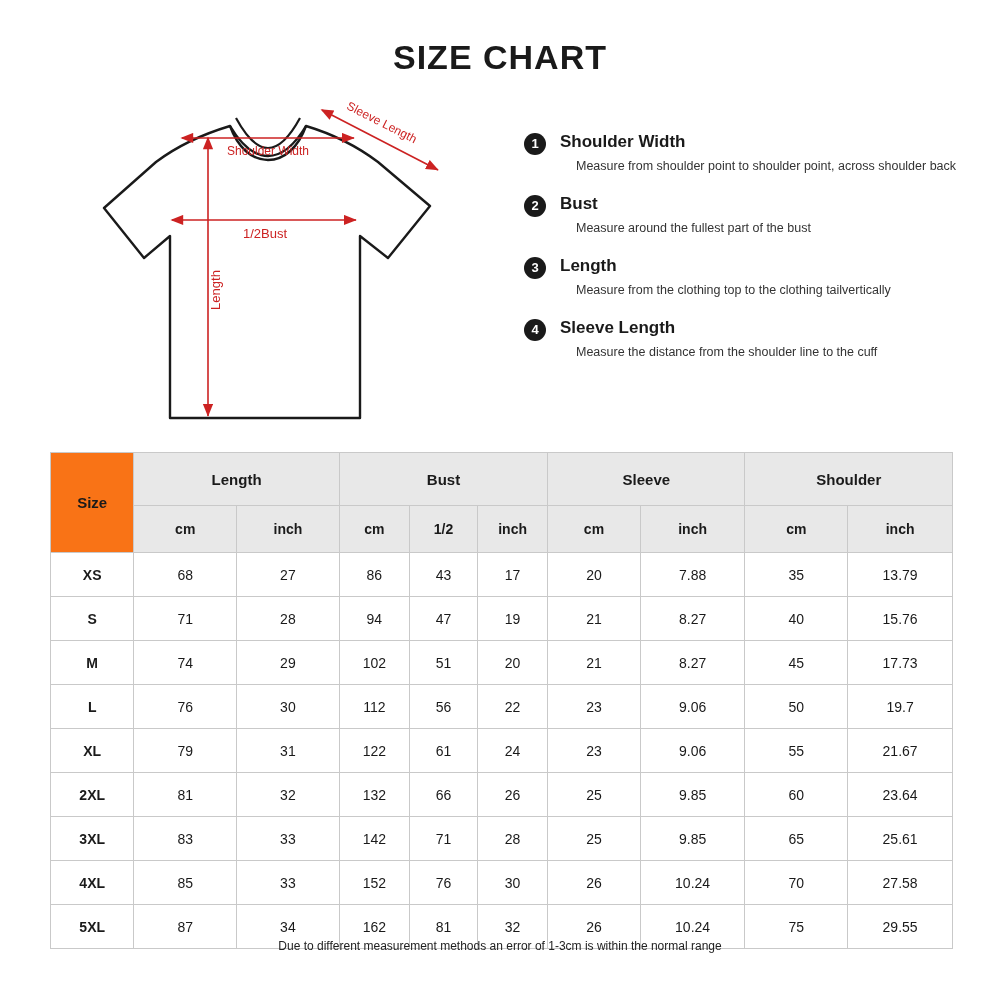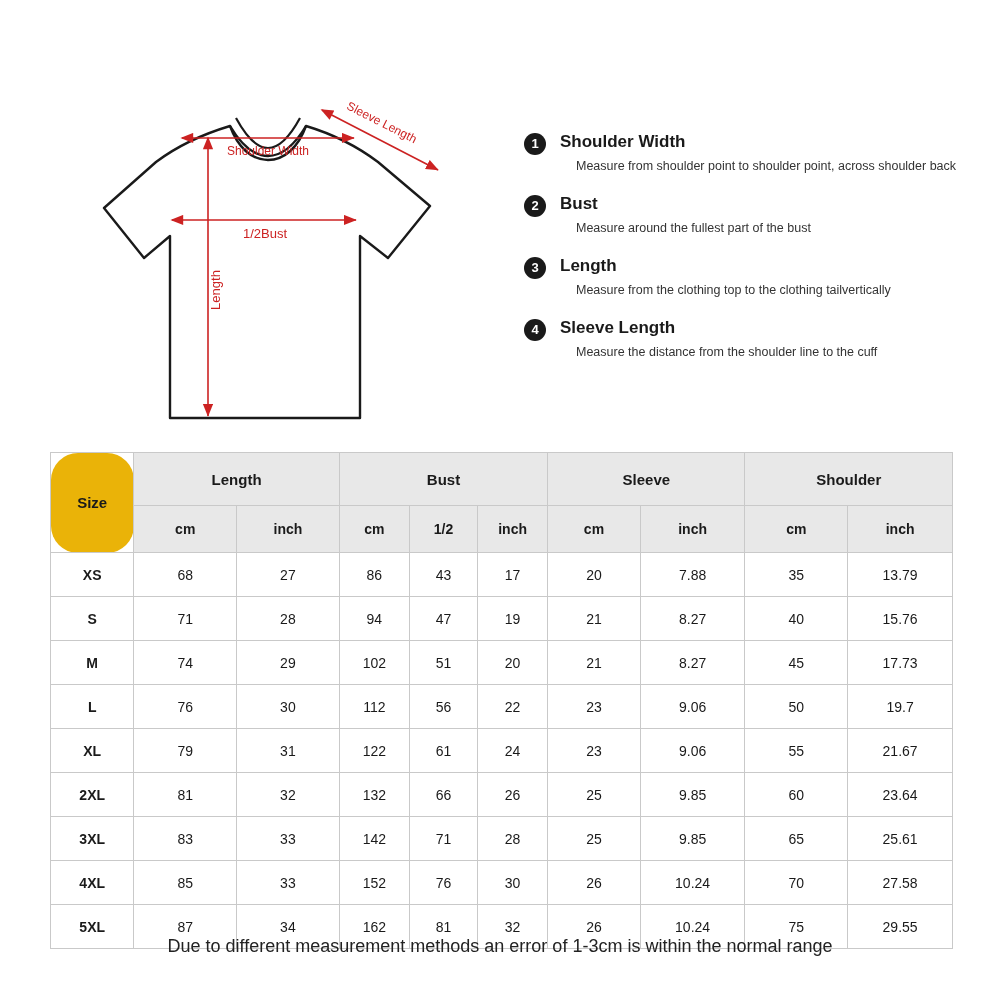--- a/index.html
+++ b/index.html
@@ -108,50 +108,50 @@
   thead tr.group-row th {
     height: 50px;
     font-size: 15px;
   }
   thead tr.unit-row th {
     height: 44px;
     font-size: 14px;
     text-align: center;
   }
   th.size-head {
-    background: #eab308;
+    background: #f97316;
     font-size: 15px;
-    border-radius: 27px;
   }
   tbody td {
     height: 41px;
     background: #ffffff;
   }
   tbody td.size-cell {
     font-weight: bold;
   }
   
   .notes {
     position: absolute;
     top: 934px;
     left: 0;
     width: 1000px;
     text-align: center;
   }
   .note {
-    font-size: 18px;
+    font-size: 12px;
     color: #222222;
     line-height: 24px;
   }
 </style>
 </head>
 <body>
 
 <div class="page">
 
+  <div class="title">SIZE CHART</div>
 
   <div class="diagram">
     <svg width="460" height="360" viewBox="0 0 460 360">
 
       <path d="M170 48 C150 54 120 66 96 84 L44 130 L84 180 L110 158 L110 340 L300 340 L300 158 L328 180 L370 128 L318 84 C294 66 266 54 246 48 C238 70 224 82 208 82 C192 82 178 70 170 48 Z" fill="#ffffff" stroke="#1a1a1a" stroke-width="2.4" stroke-linejoin="round"></path>
 
       <path d="M170 48 C182 68 194 78 208 78 C222 78 234 68 246 48" fill="none" stroke="#1a1a1a" stroke-width="2.4"></path>
       <path d="M176 40 C188 62 198 70 208 70 C218 70 228 62 240 40" fill="none" stroke="#1a1a1a" stroke-width="2.2"></path>
 
       <defs>

